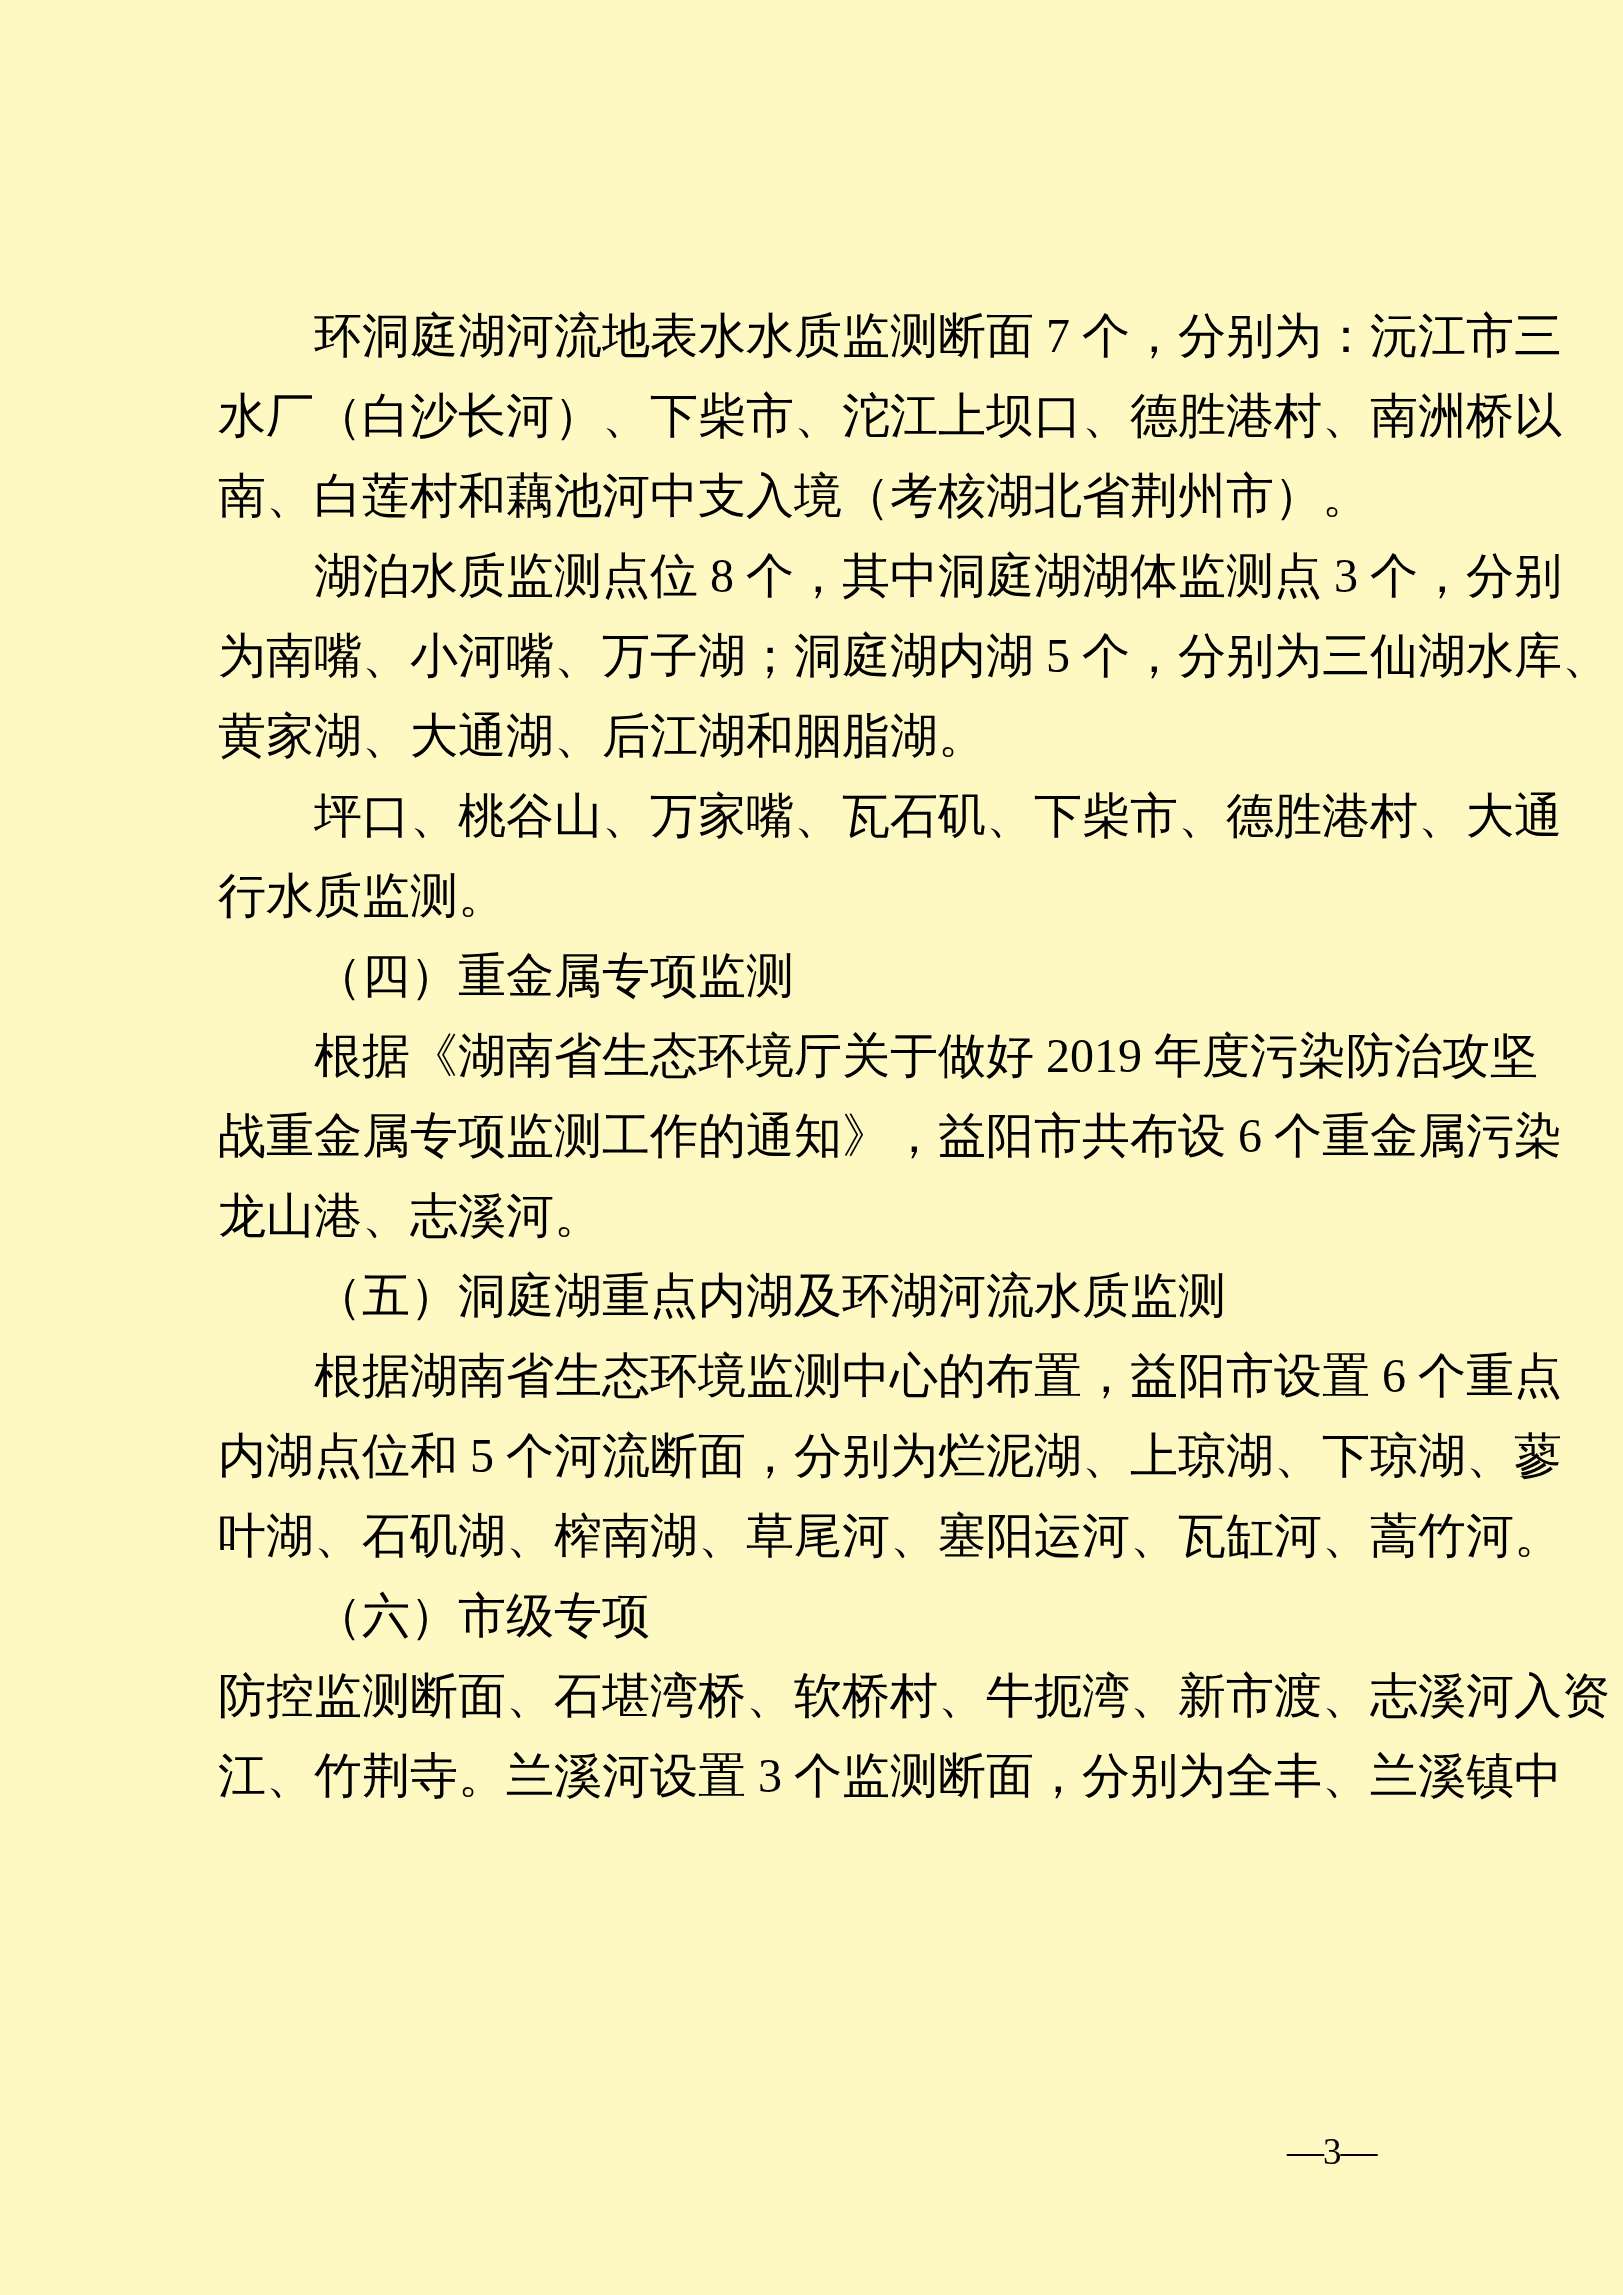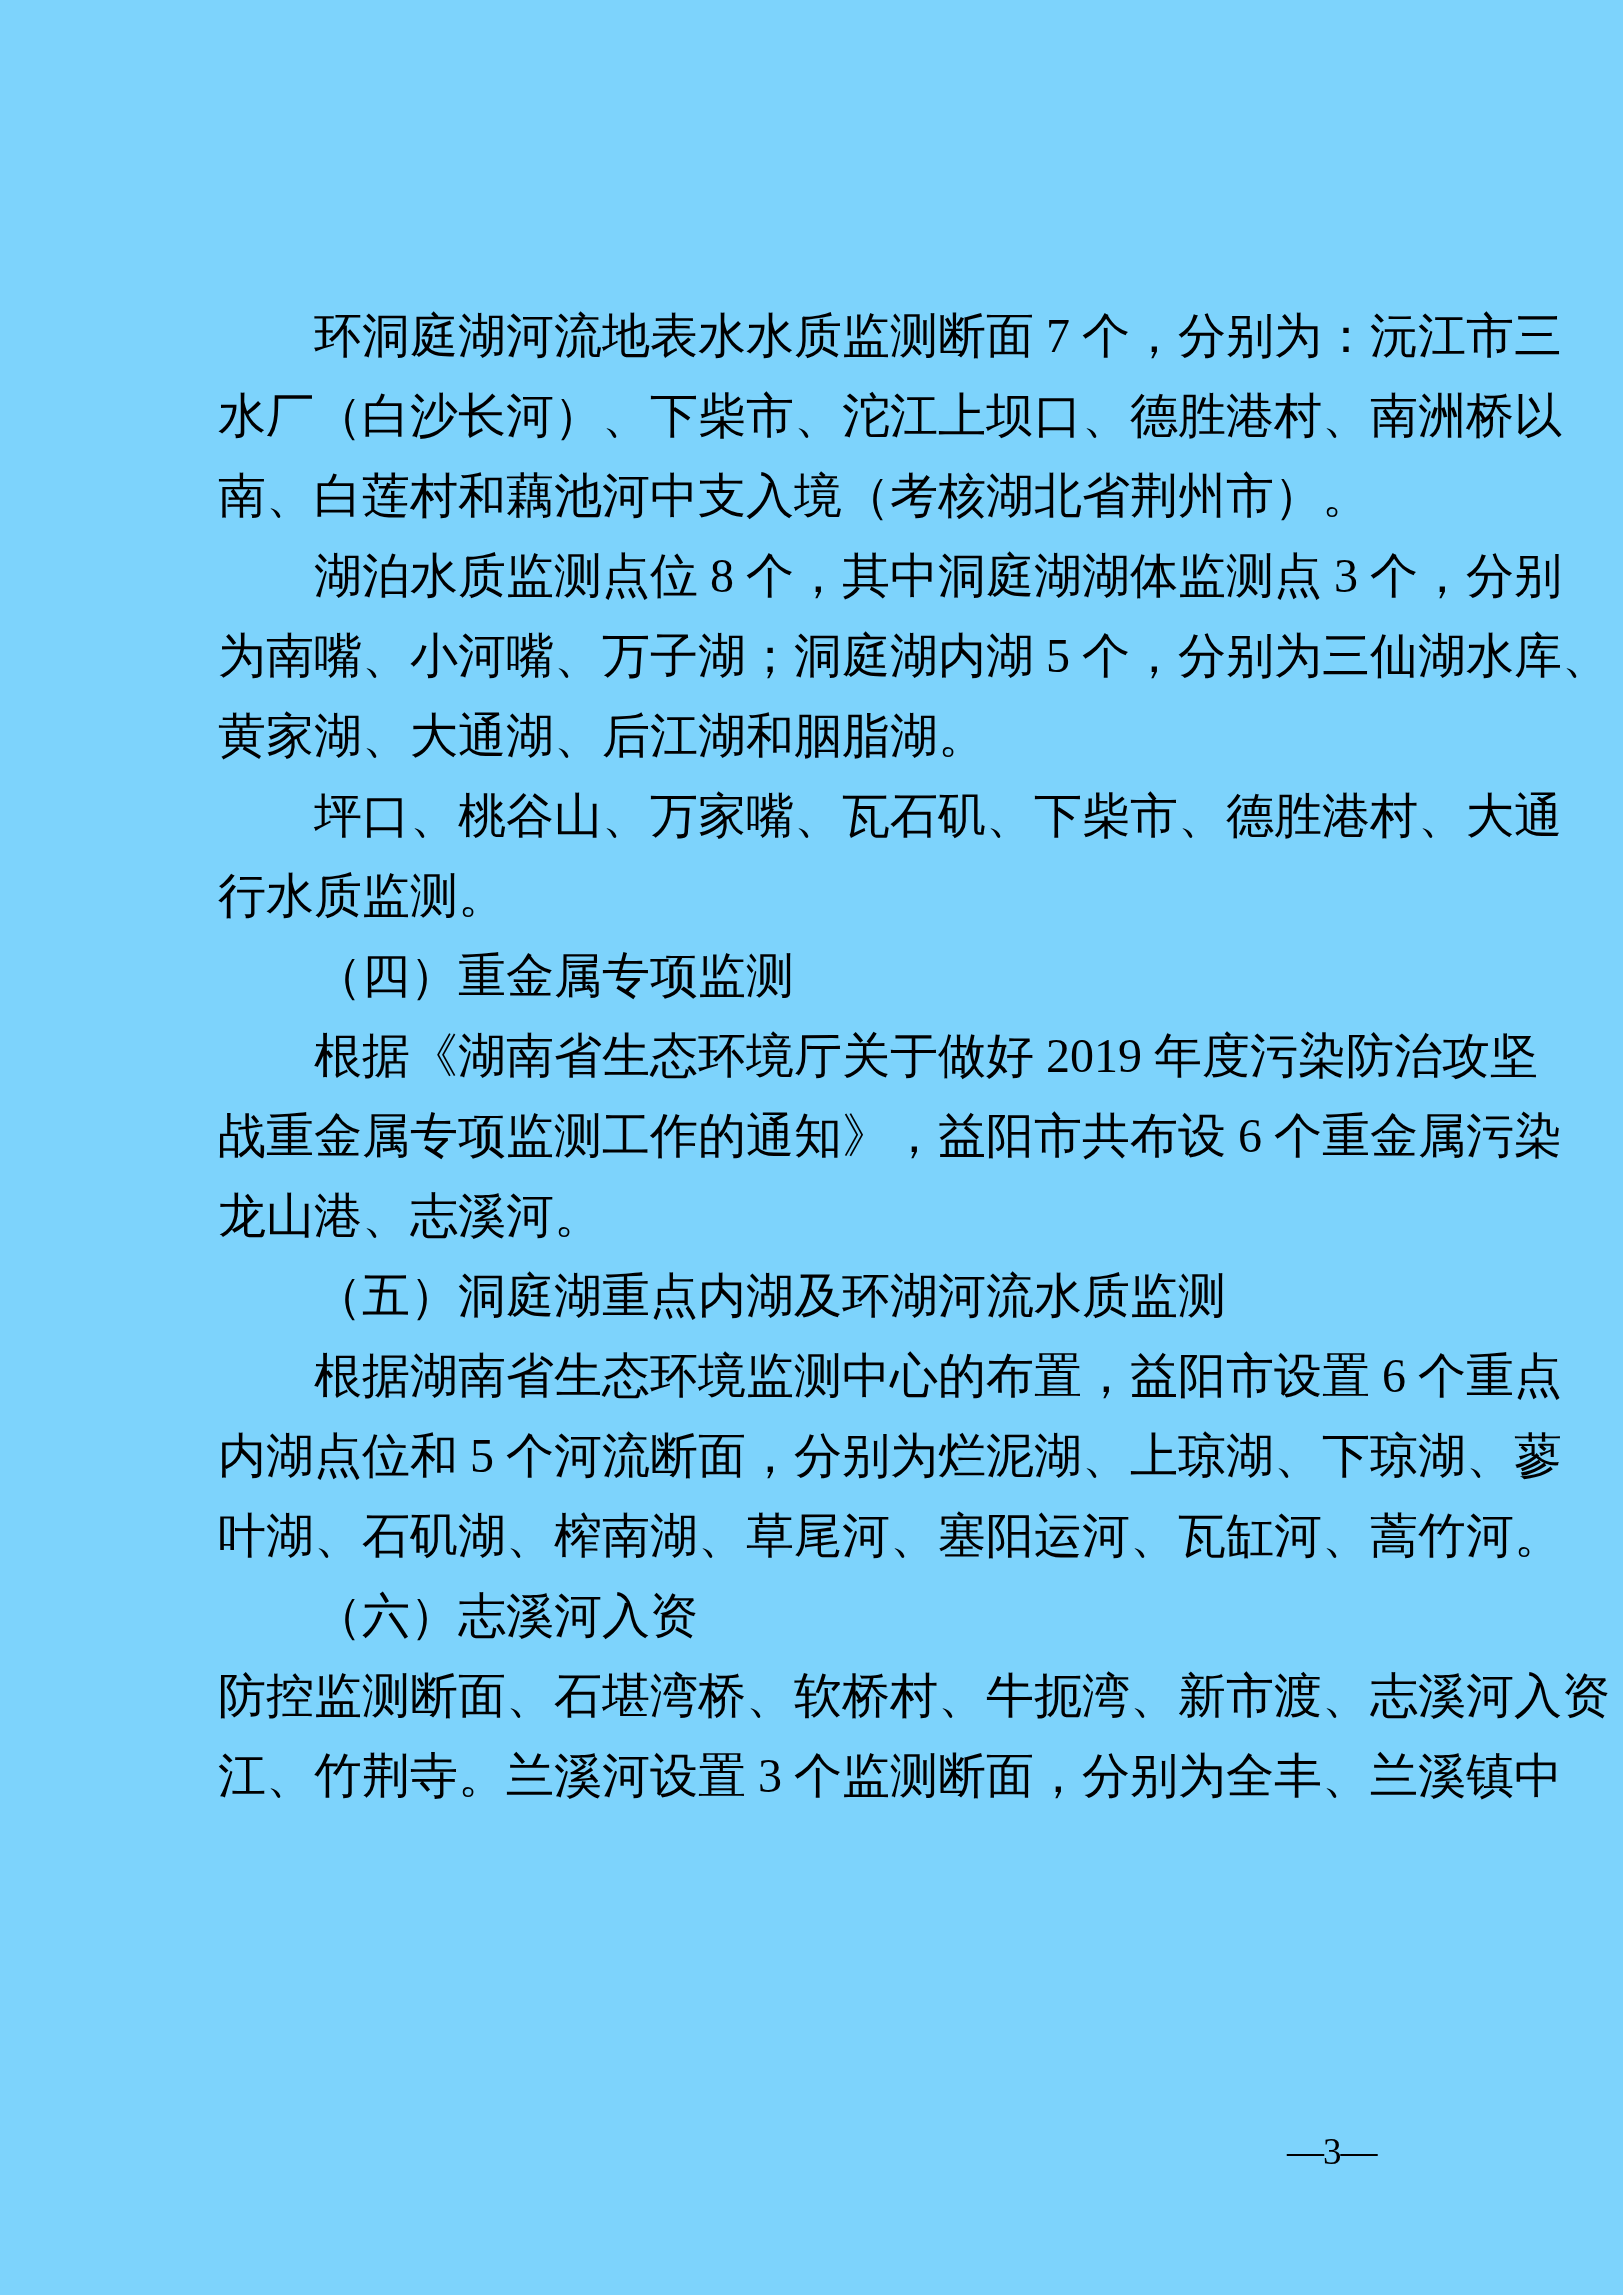--- a/index.html
+++ b/index.html
@@ -4,21 +4,21 @@
 <style>
   html, body {
     margin: 0;
     padding: 0;
     background: #e8e8e8;
   }
   .page {
     position: relative;
     width: 1623px;
     height: 2295px;
-    background: #7dd3fc;
+    background: #fef9c3;
     overflow: hidden;
     font-family: "Liberation Serif", "DejaVu Serif", serif;
     color: #000000;
   }
   .text-block {
     position: absolute;
     left: 218px;
     top: 296px;
     width: 1202px;
     font-size: 48px;
@@ -59,20 +59,20 @@
     <div class="line indent">坪口、桃谷山、万家嘴、瓦石矶、下柴市、德胜港村、大通</div>
     <div class="line">行水质监测。</div>
     <div class="line indent heading">（四）重金属专项监测</div>
     <div class="line indent">根据《湖南省生态环境厅关于做好 2019 年度污染防治攻坚</div>
     <div class="line">战重金属专项监测工作的通知》，益阳市共布设 6 个重金属污染</div>
     <div class="line">龙山港、志溪河。</div>
     <div class="line indent heading">（五）洞庭湖重点内湖及环湖河流水质监测</div>
     <div class="line indent">根据湖南省生态环境监测中心的布置，益阳市设置 6 个重点</div>
     <div class="line">内湖点位和 5 个河流断面，分别为烂泥湖、上琼湖、下琼湖、蓼</div>
     <div class="line">叶湖、石矶湖、榨南湖、草尾河、塞阳运河、瓦缸河、蒿竹河。</div>
-    <div class="line indent heading">（六）志溪河入资</div>
+    <div class="line indent heading">（六）市级专项</div>
     <div class="line">防控监测断面、石堪湾桥、软桥村、牛扼湾、新市渡、志溪河入资</div>
     <div class="line">江、竹荆寺。兰溪河设置 3 个监测断面，分别为全丰、兰溪镇中</div>
   </div>
 
   <div class="page-number">—3—</div>
 </div>
 
 
 </body></html>

